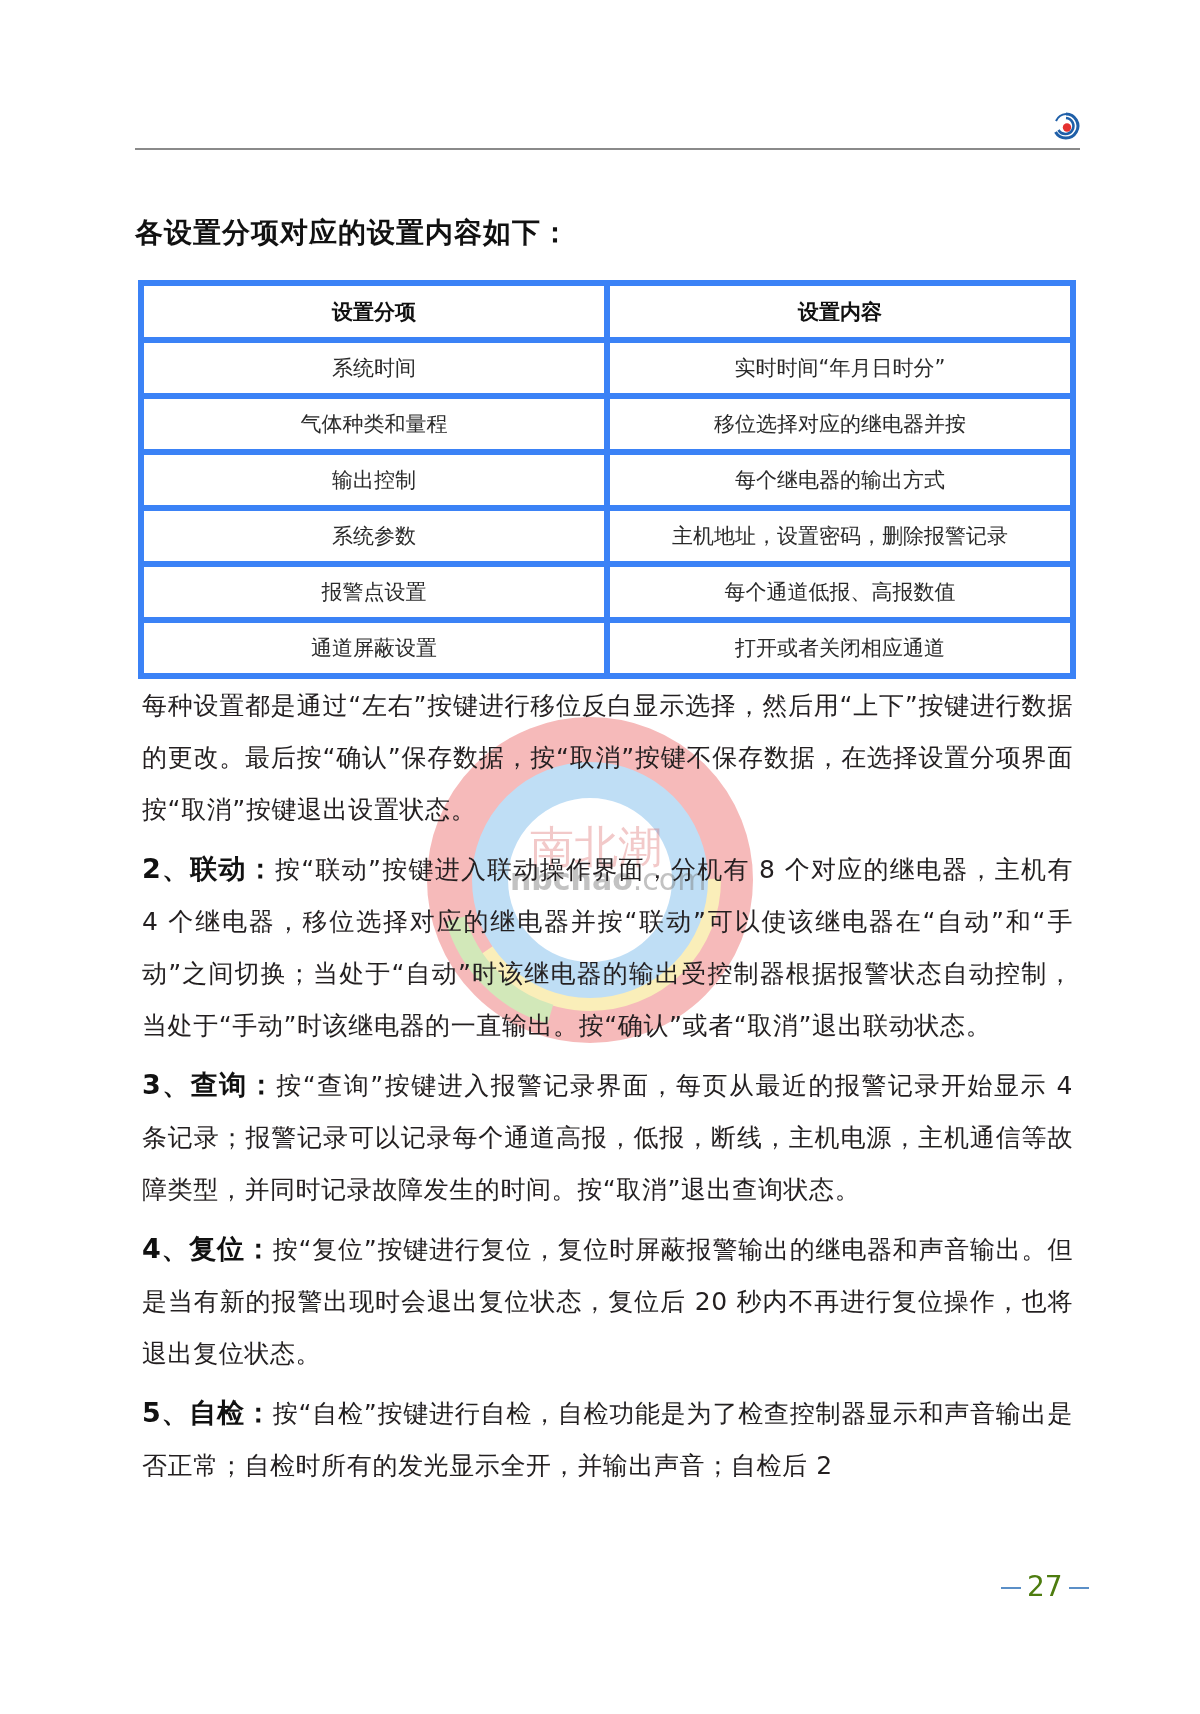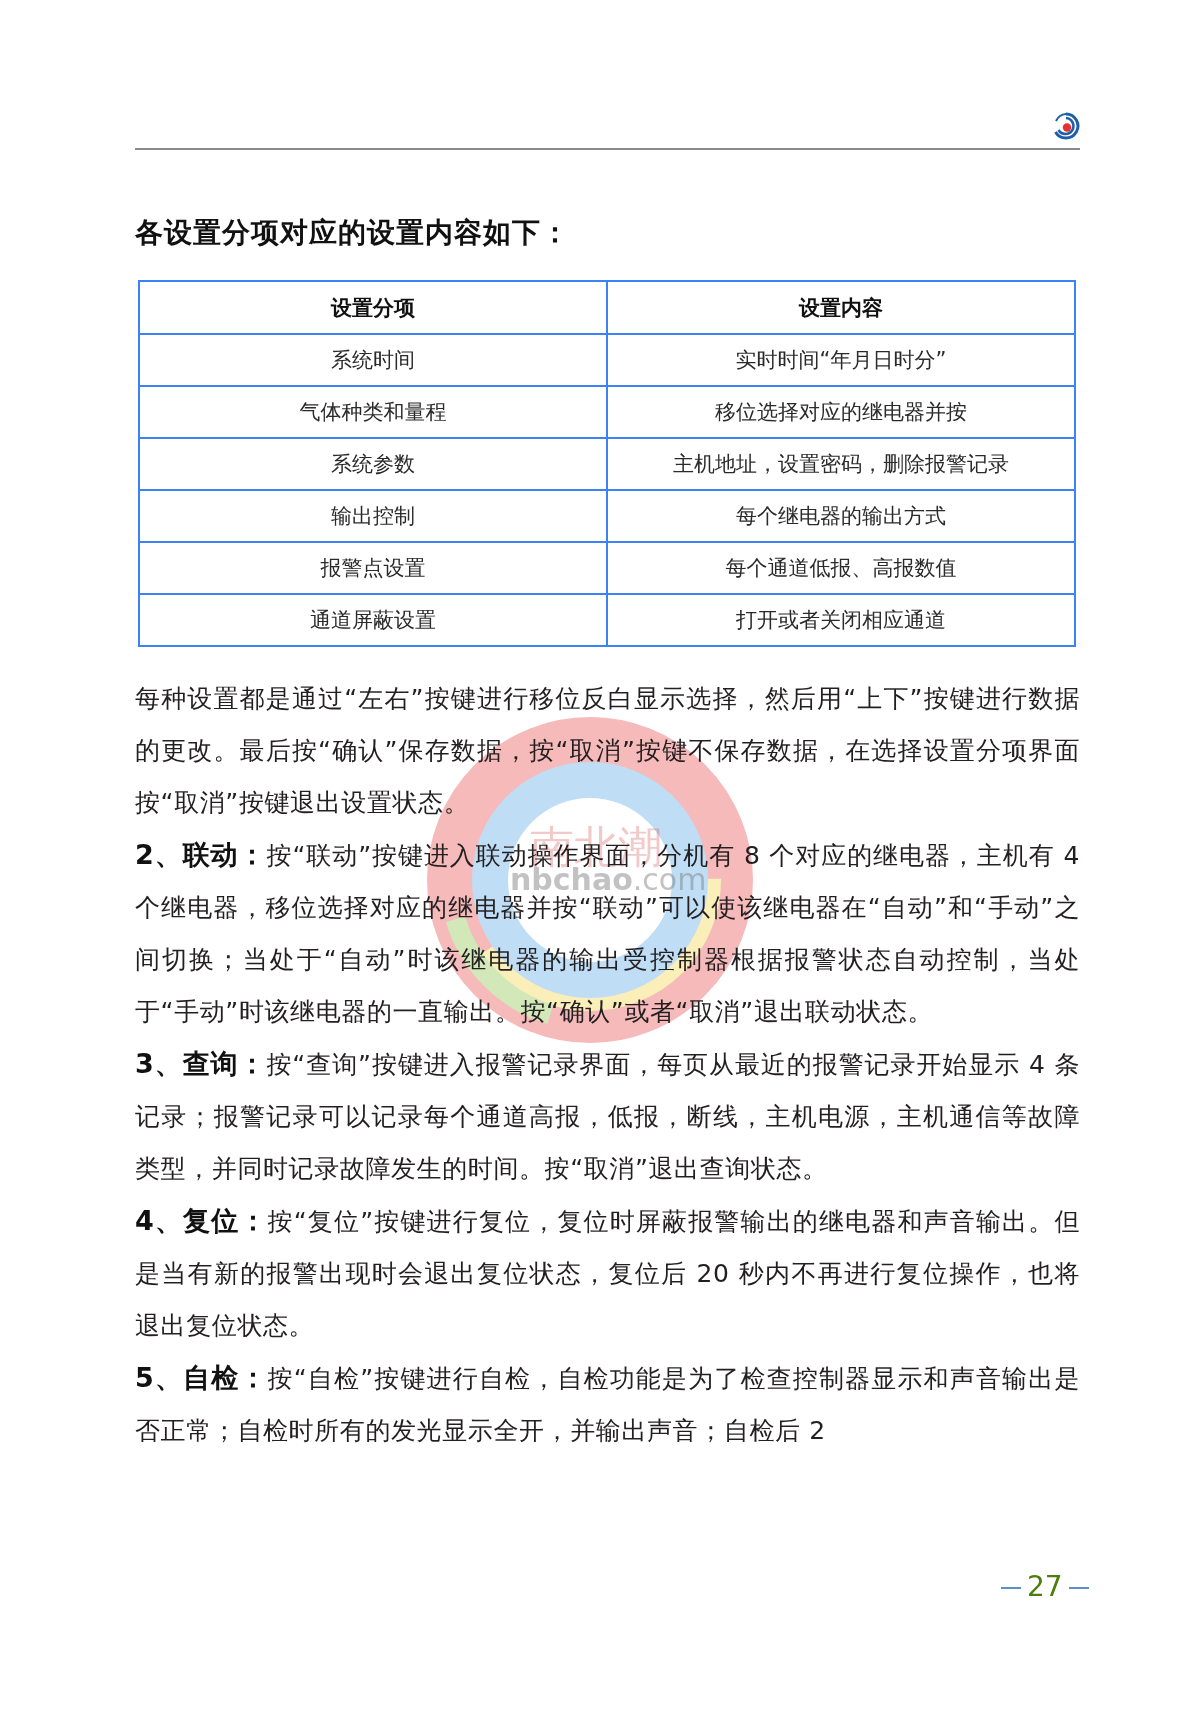--- a/index.html
+++ b/index.html
@@ -59,21 +59,21 @@
   }
   table.settings {
     position: absolute;
     left: 138px;
     top: 280px;
     width: 938px;
     border-collapse: collapse;
     table-layout: fixed;
   }
   table.settings th, table.settings td {
-    border: 2px solid #3b82f6;
+    border: 6px solid #3b82f6;
     height: 50px;
     text-align: center;
     vertical-align: middle;
     font-size: 21px;
     color: #2a2a2a;
     padding: 0;
   }
   table.settings th {
     font-weight: bold;
     color: #111;
@@ -84,21 +84,21 @@
     left: 135px;
     top: 672px;
     width: 945px;
     font-size: 25px;
     line-height: 52px;
     color: #231f20;
     text-align: justify;
     letter-spacing: 0.6px;
   }
   .body-text p {
-    margin: 0;
+    margin: 7px;
   }
   .body-text .lead {
     font-weight: bold;
     color: #111;
     font-size: 27px;
   }
   .page-number {
     position: absolute;
     left: 995px;
     top: 1570px;
@@ -181,26 +181,26 @@
     <tbody>
       <tr>
         <td>系统时间</td>
         <td>实时时间“年月日时分”</td>
       </tr>
       <tr>
         <td>气体种类和量程</td>
         <td>移位选择对应的继电器并按</td>
       </tr>
       <tr>
+        <td>输出控制</td>
+        <td>每个继电器的输出方式</td>
+      </tr>
+      <tr>
         <td>系统参数</td>
         <td>主机地址，设置密码，删除报警记录</td>
-      </tr>
-      <tr>
-        <td>输出控制</td>
-        <td>每个继电器的输出方式</td>
       </tr>
       <tr>
         <td>报警点设置</td>
         <td>每个通道低报、高报数值</td>
       </tr>
       <tr>
         <td>通道屏蔽设置</td>
         <td>打开或者关闭相应通道</td>
       </tr>
     </tbody>

